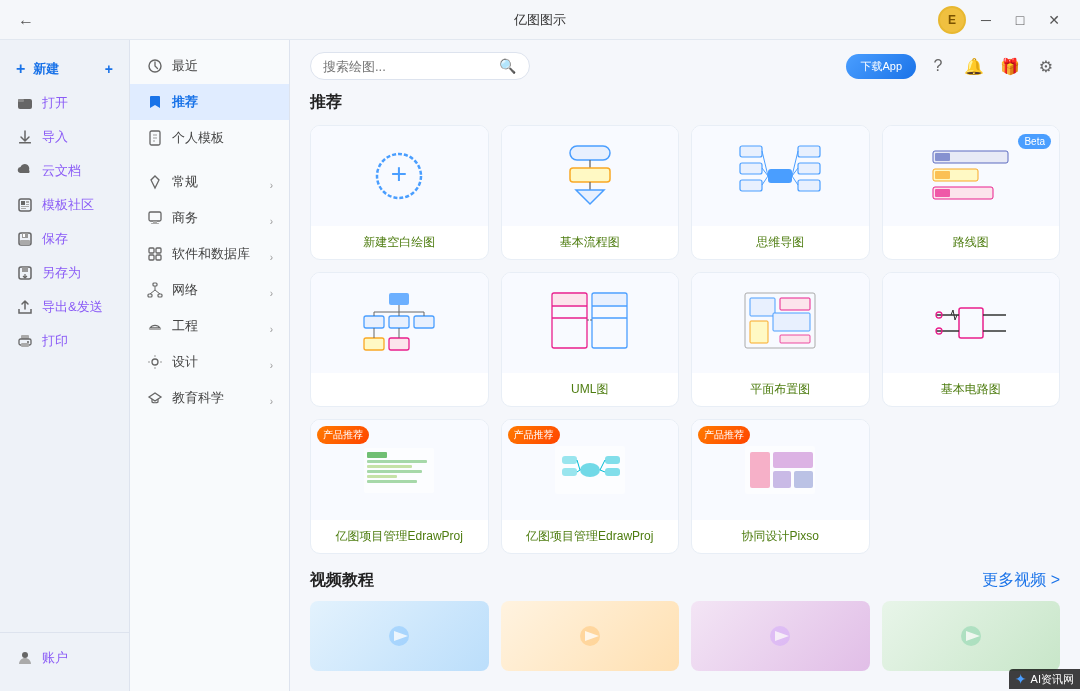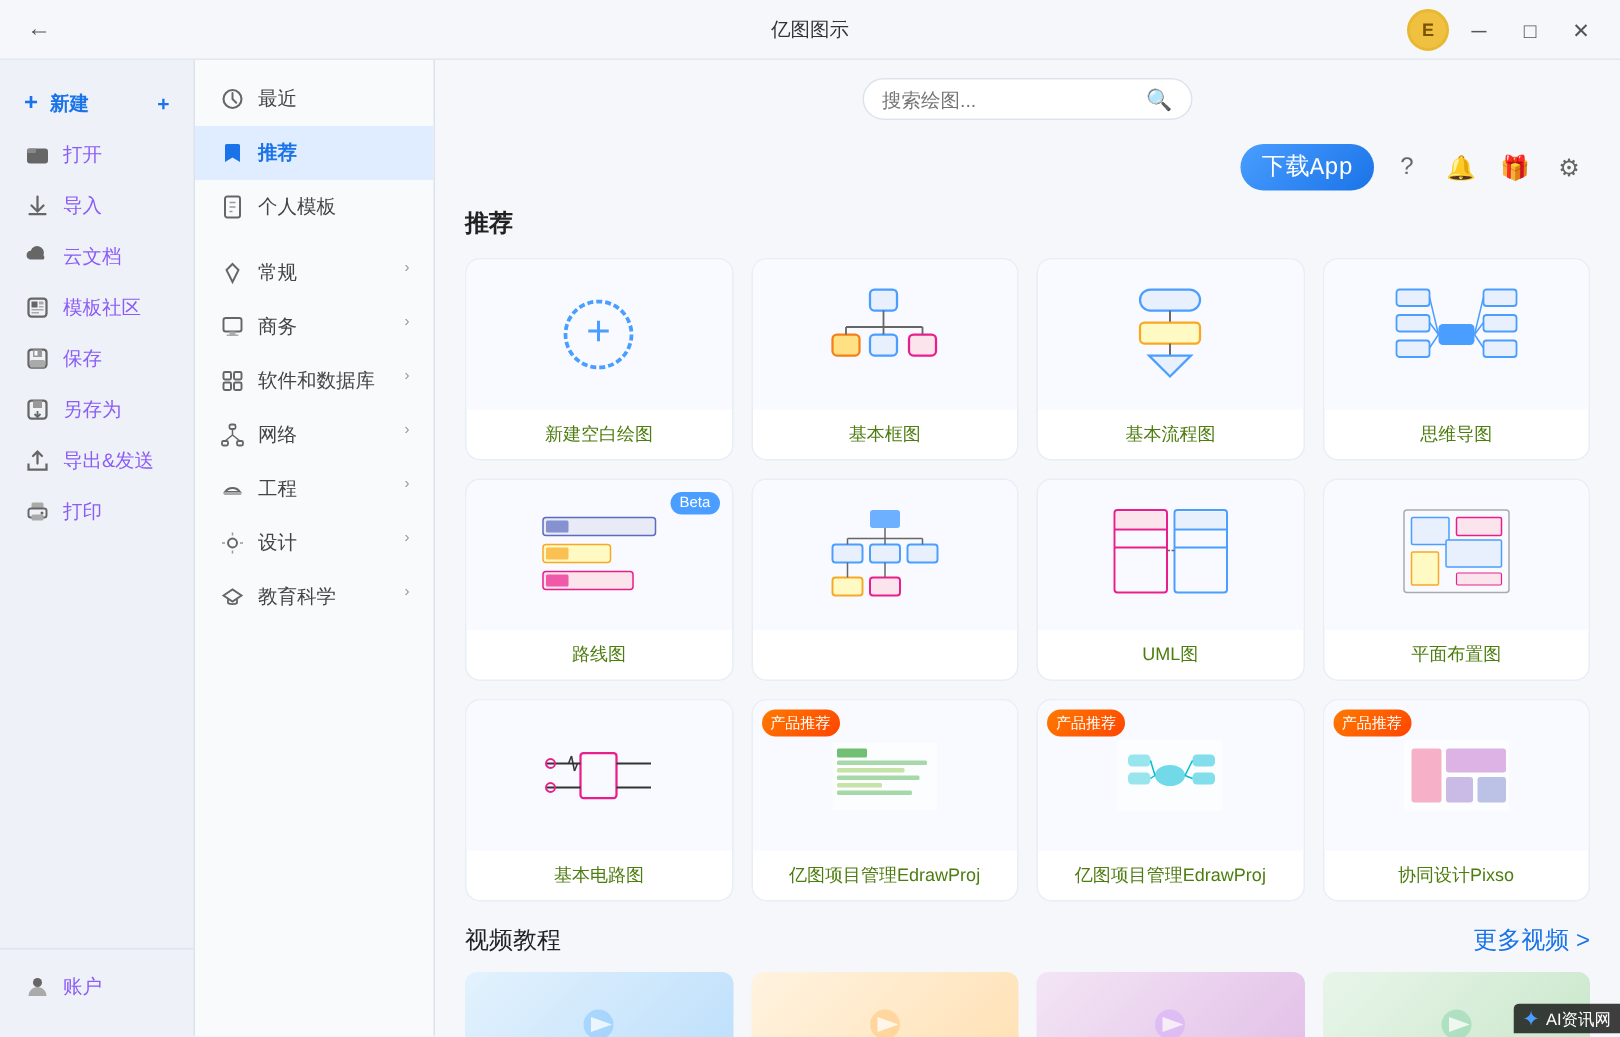--- a/index.html
+++ b/index.html
@@ -128,21 +128,21 @@
     
     .mid-nav {
       width: 160px;
       background: #f8fafc;
       border-right: 1px solid #dde3ee;
       padding: 8px 0;
       overflow-y: auto;
     }
     .nav-item {
       display: flex;
-      align-items: flex-start;
+      align-items: flex-end;
       gap: 8px;
       padding: 9px 16px;
       cursor: pointer;
       font-size: 13px;
       color: #444;
     }
     .nav-item.active {
       background: #e0ecff;
       color: #1a73e8;
       font-weight: 600;
@@ -167,23 +167,22 @@
     .main-content {
       flex: 1;
       background: #f5f7fb;
       overflow-y: auto;
       padding: 0;
     }
     .content-header {
       display: flex;
       align-items: center;
       padding: 12px 20px 8px 20px;
-      gap: 16px;
+      gap: 4px;
       background: #f5f7fb;
-      flex-direction: column;
     }
     .search-box {
       display: flex;
       align-items: center;
       background: white;
       border: 1px solid #dde3ee;
       border-radius: 20px;
       padding: 5px 12px;
       width: 220px;
       gap: 6px;
@@ -203,23 +202,22 @@
       display: flex;
       align-items: center;
       gap: 8px;
     }
     .download-btn {
       background: linear-gradient(135deg, #4a9eff, #1a73e8);
       color: white;
       border: none;
       border-radius: 16px;
       padding: 5px 14px;
-      font-size: 16px;
+      font-size: 11px;
       cursor: pointer;
-      font-family: Liberation Mono, monospace;
     }
     .icon-btn {
       width: 28px;
       height: 28px;
       border: none;
       background: transparent;
       cursor: pointer;
       display: flex;
       align-items: center;
       justify-content: center;
@@ -284,21 +282,21 @@
       padding: 0 20px;
     }
     .video-section-header {
       display: flex;
       align-items: center;
       justify-content: space-between;
       margin-bottom: 10px;
     }
     .video-title {
       font-size: 16px;
-      font-weight: 400;
+      font-weight: 700;
       color: #222;
     }
     .more-link {
       font-size: 16px;
       color: #1a73e8;
       cursor: pointer;
     }
     .video-grid {
       display: grid;
       grid-template-columns: repeat(4, 1fr);
@@ -585,36 +583,20 @@
       <div class="template-card">
         <div class="card-img">
           <svg width="50" height="50" viewBox="0 0 50 50">
               <circle cx="25" cy="25" r="22" fill="none" stroke="#4a9eff" stroke-width="2.5" stroke-dasharray="4,2"></circle>
               <text x="25" y="32" text-anchor="middle" font-size="28" fill="#4a9eff">+</text>
             </svg>
         </div>
         <div class="card-label">新建空白绘图</div>
       </div>
 
-      <div class="template-card">
-        <div class="card-img">
-          <svg width="80" height="70" viewBox="0 0 80 70">
-            <rect x="30" y="5" width="18" height="14" rx="3" fill="#e8f0fe" stroke="#4a9eff" stroke-width="1.5"></rect>
-            <rect x="5" y="35" width="18" height="14" rx="3" fill="#ffe082" stroke="#f57f17" stroke-width="1.5"></rect>
-            <rect x="30" y="35" width="18" height="14" rx="3" fill="#e8f0fe" stroke="#4a9eff" stroke-width="1.5"></rect>
-            <rect x="56" y="35" width="18" height="14" rx="3" fill="#fce4ec" stroke="#e91e8c" stroke-width="1.5"></rect>
-            <line x1="39" y1="19" x2="39" y2="35" stroke="#666" stroke-width="1.2"></line>
-            <line x1="14" y1="30" x2="39" y2="30" stroke="#666" stroke-width="1.2"></line>
-            <line x1="65" y1="30" x2="39" y2="30" stroke="#666" stroke-width="1.2"></line>
-            <line x1="14" y1="30" x2="14" y2="35" stroke="#666" stroke-width="1.2"></line>
-            <line x1="65" y1="30" x2="65" y2="35" stroke="#666" stroke-width="1.2"></line>
-          </svg>
-        </div>
-        <div class="card-label">基本框图</div>
-      </div>
 
       <div class="template-card">
         <div class="card-img">
           <svg width="80" height="70" viewBox="0 0 80 70">
             <rect x="20" y="5" width="40" height="14" rx="7" fill="#e8f0fe" stroke="#4a9eff" stroke-width="1.5"></rect>
             <path d="M40 19v8" stroke="#666" stroke-width="1.3" marker-end="url(#arr)"></path>
             <rect x="20" y="27" width="40" height="14" rx="3" fill="#fff9c4" stroke="#f9a825" stroke-width="1.5"></rect>
             <path d="M40 41v8" stroke="#666" stroke-width="1.3"></path>
             <polygon points="26,49 54,49 40,63" fill="#e8f0fe" stroke="#4a9eff" stroke-width="1.5"></polygon>
           </svg>

